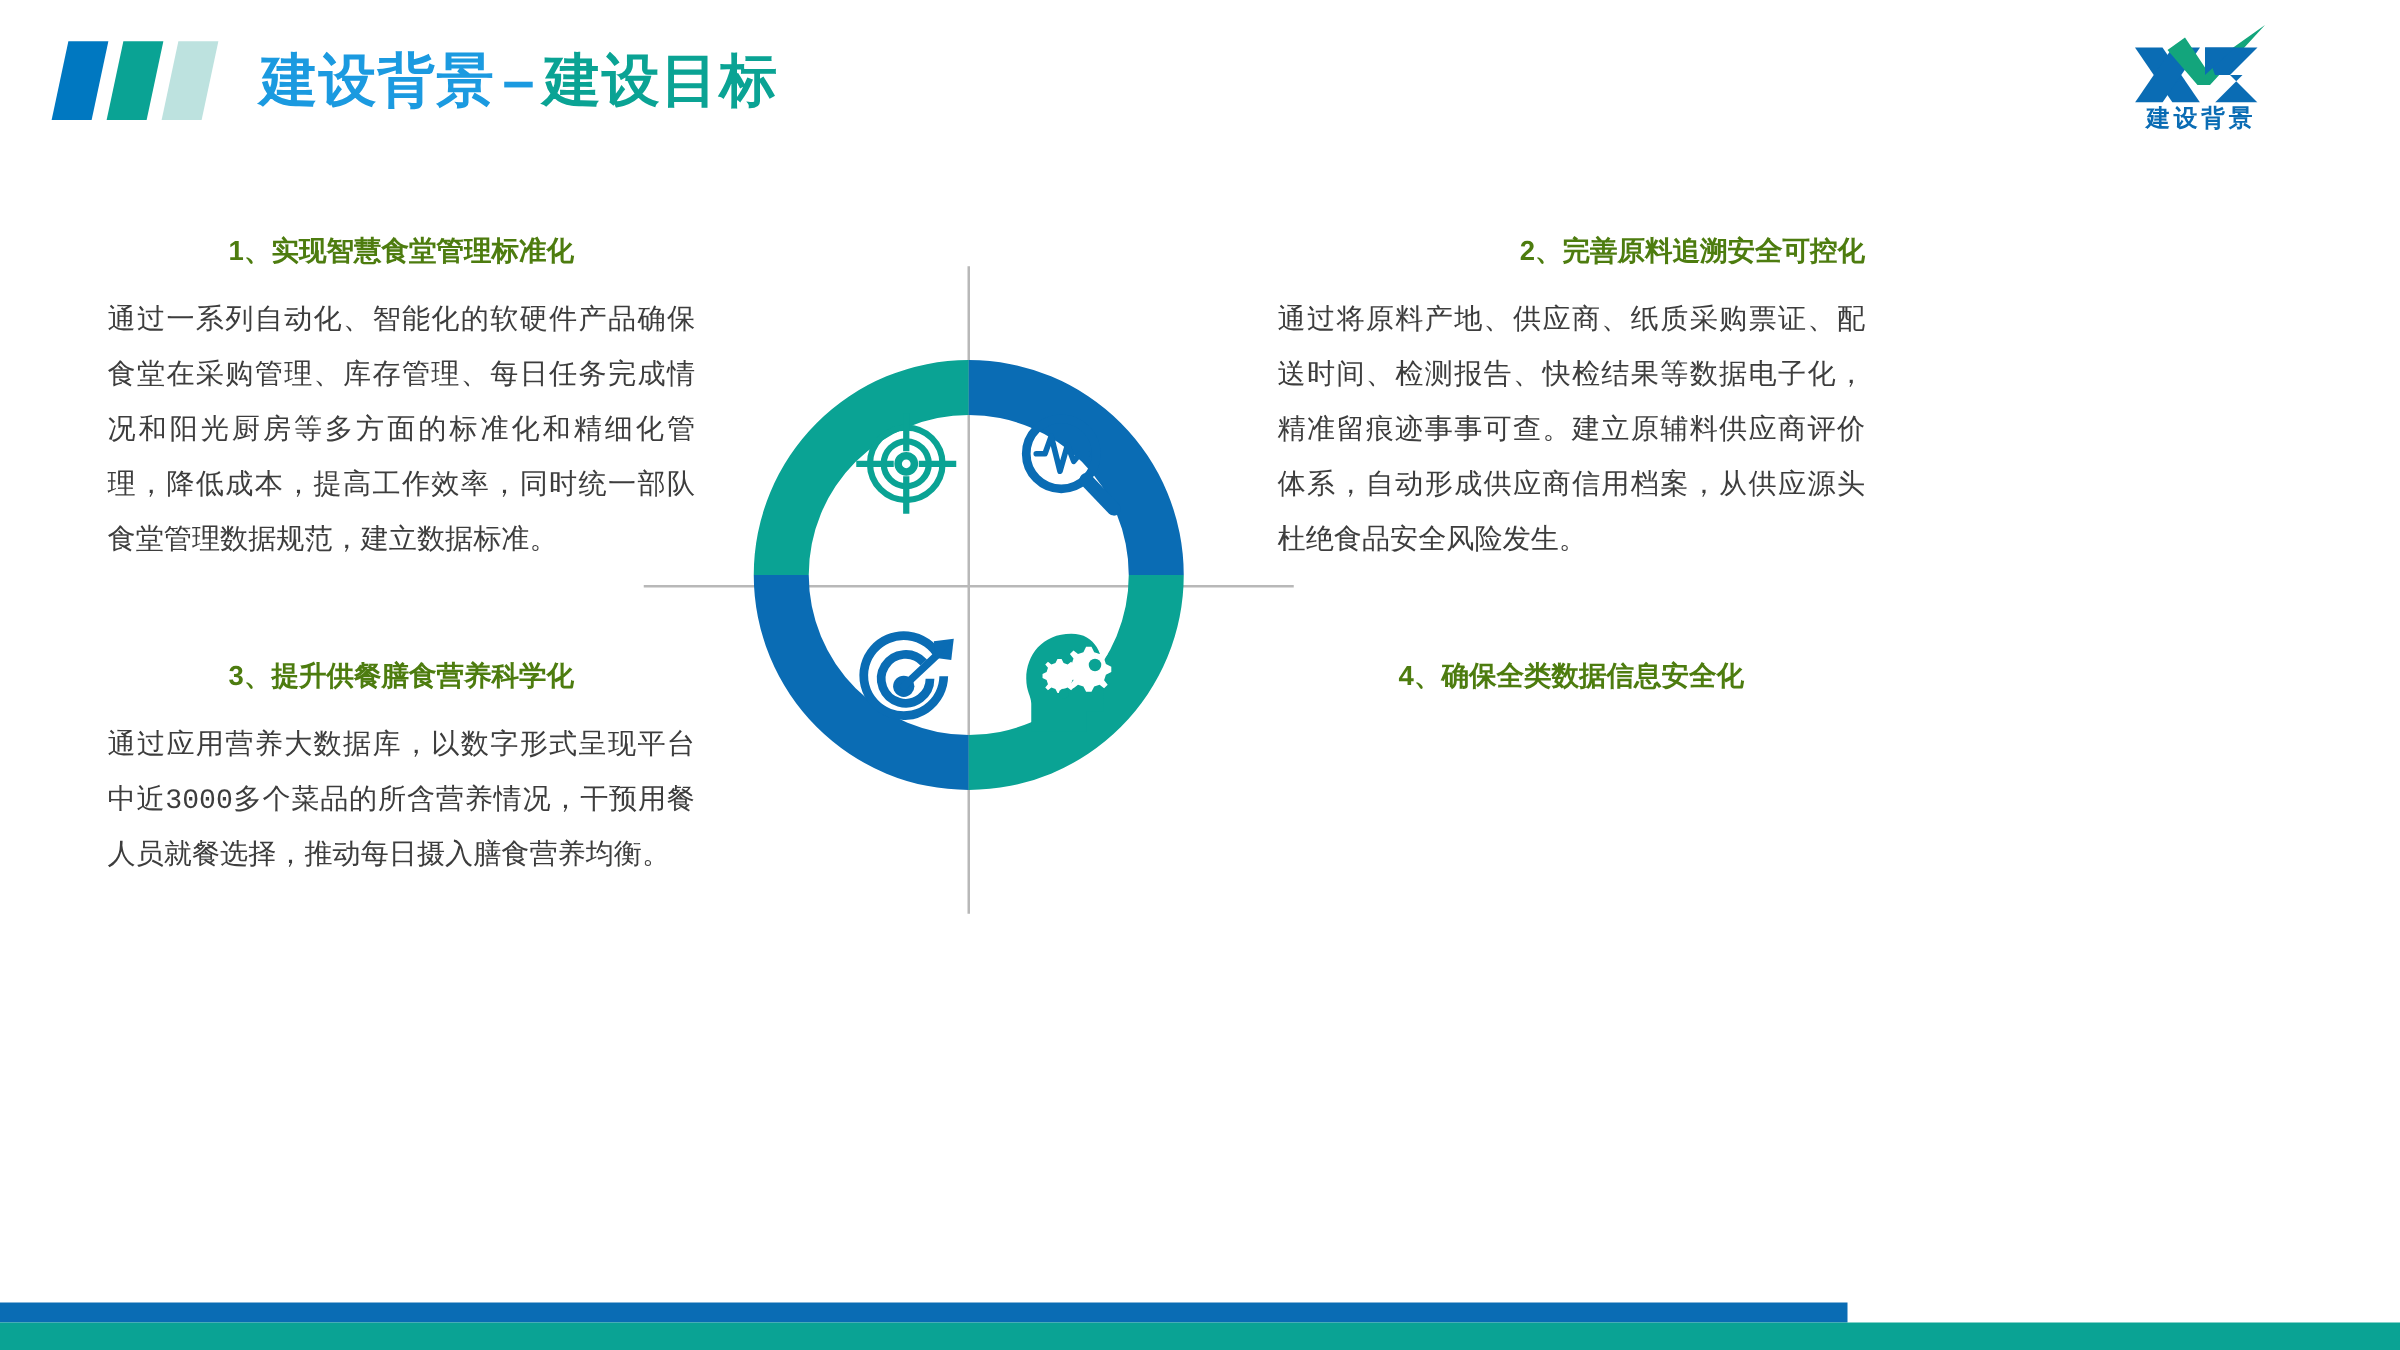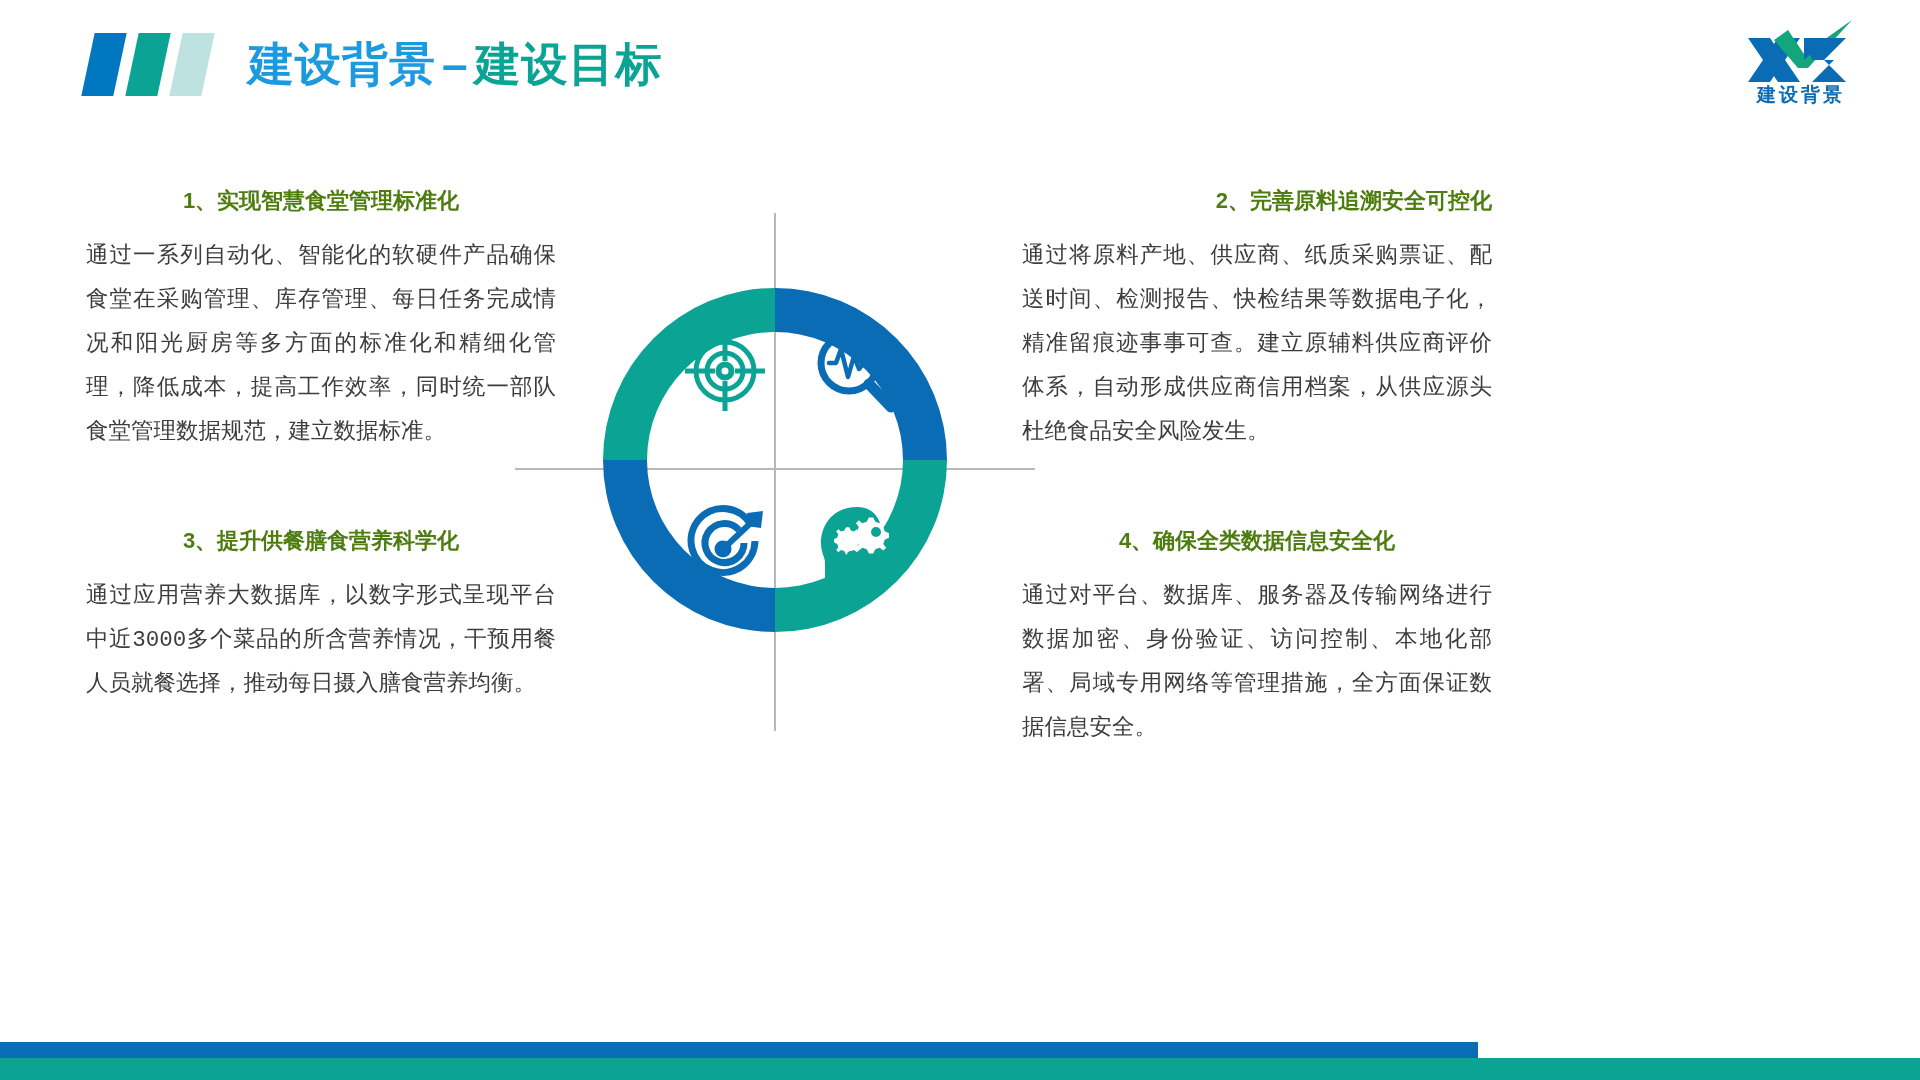--- a/index.html
+++ b/index.html
@@ -5,21 +5,21 @@
   * { margin:0; padding:0; box-sizing:border-box; }
   html,body { width:1920px; height:1080px; }
   body {
     font-family:"Liberation Sans","DejaVu Sans",sans-serif;
     background:#ffffff;
     position:relative;
     overflow:hidden;
   }
 
   
-  .header { position:absolute; left:0; top:0; width:1868px; height:140px;margin-left:40px; }
+  .header { position:absolute; left:0; top:0; width:1868px; height:140px; }
 
   .header-bars { position:absolute; left:48px; top:33px; width:140px; height:63px; }
   .bar { position:absolute; top:0; width:32px; height:63px; transform:skewX(-12deg); }
   .bar.b1 { left:0;   background:#0078c1; }
   .bar.b2 { left:44px; background:#0aa394; }
   .bar.b3 { left:88px; background:#bde2df; }
 
   .header-title {
     position:absolute; left:208px; top:30px;
     font-size:46px; font-weight:bold; letter-spacing:1px;
@@ -111,21 +111,20 @@
   <div class="block-body">通过将原料产地、供应商、纸质采购票证、配送时间、检测报告、快检结果等数据电子化，精准留痕迹事事可查。建立原辅料供应商评价体系，自动形成供应商信用档案，从供应源头杜绝食品安全风险发生。</div>
 </div>
 
 <div class="block" id="block3">
   <div class="block-title">3、提升供餐膳食营养科学化</div>
   <div class="block-body">通过应用营养大数据库，以数字形式呈现平台中近3000多个菜品的所含营养情况，干预用餐人员就餐选择，推动每日摄入膳食营养均衡。</div>
 </div>
 
 <div class="block" id="block4">
   <div class="block-title">4、确保全类数据信息安全化</div>
-  <div class="block-body">通过对平台、数据库、服务器及传输网络进行数据加密、身份验证、访问控制、本地化部署、局域专用网络等管理措施，全方面保证数据信息安全。</div>
 </div>
 
 <div class="diagram">
 
   <div class="cross-v"></div>
   <div class="cross-h"></div>
 
   <svg class="donut" viewBox="0 0 400 400">
 
     <path d="M 200 28 A 172 172 0 0 0 28 200 L 72 200 A 128 128 0 0 1 200 72 Z" fill="#0aa394"></path>

